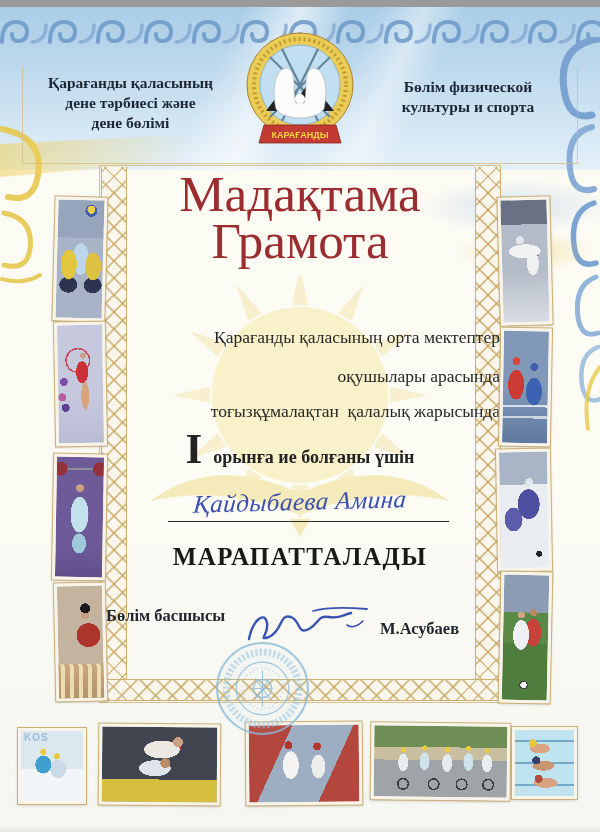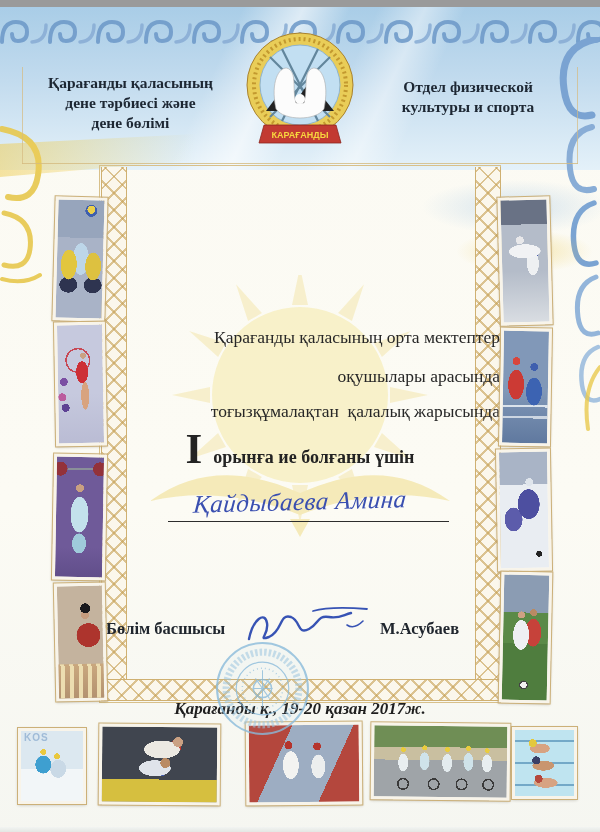--- a/index.html
+++ b/index.html
@@ -54,21 +54,21 @@
       justify-content:center;align-items:baseline;z-index:2;color:#232323;}
   .place .num{font-size:43px;font-weight:bold;line-height:1;}
   .place .phrase{font-size:18px;font-weight:bold;}
   .recipient{position:absolute;left:100px;top:481px;width:400px;text-align:center;z-index:2;
       font-style:italic;font-size:25px;letter-spacing:.5px;color:#3a4fb0;
       transform:rotate(-1.5deg) skewX(-6deg);}
   .name-line{position:absolute;left:168px;top:514px;width:281px;height:1px;
       background:#2d2d2d;z-index:2;}
   .award{position:absolute;left:100px;top:536px;width:400px;text-align:center;z-index:2;
       font-size:25px;font-weight:bold;letter-spacing:1.5px;color:#191919;}
-  .sig-pos{position:absolute;left:106px;top:612px;font-size:16.5px;font-weight:bold;color:#20262e;z-index:2;}
+  .sig-pos{position:absolute;left:106px;top:599px;font-size:16.5px;font-weight:bold;color:#20262e;z-index:2;}
   .sig-name{position:absolute;left:380px;top:612px;font-size:16.5px;font-weight:bold;color:#20262e;z-index:2;}
   .signature{position:absolute;left:243px;top:594px;width:132px;height:48px;z-index:7;}
   .stamp{position:absolute;left:214px;top:633px;width:97px;height:97px;z-index:6;opacity:.8;}
   .dateline{position:absolute;left:100px;top:692px;width:400px;text-align:center;z-index:5;
       font-size:17px;font-weight:bold;font-style:italic;color:#1e1e1e;}
   
   .ph{position:absolute;border:3px solid #f8f4ea;outline:1px solid #ccb078;
       box-shadow:0 1px 3px rgba(60,50,30,.3);z-index:3;}
   .ph-volley{left:54px;top:190px;width:46px;height:118px;transform:rotate(1.5deg);
     background:
@@ -249,21 +249,21 @@
   <div class="hline"></div>
   <div class="vline" style="left:22px"></div>
   <div class="vline" style="left:577px"></div>
 
   <div class="org left">
     <div>Қарағанды қаласының</div>
     <div>дене тәрбиесі және</div>
     <div>дене бөлімі</div>
   </div>
   <div class="org right">
-    <div>Отдел физической</div>
+    <div>Бөлім физической</div>
     <div>культуры и спорта</div>
   </div>
 
   <svg class="emblem" viewBox="0 0 112 122">
     <ellipse cx="56" cy="56" rx="53" ry="52" fill="#e9cd58" stroke="#a8812f" stroke-width="1"></ellipse>
     <circle cx="56" cy="56" r="46" fill="none" stroke="#c3992f" stroke-width="4" stroke-dasharray="2 3"></circle>
     <circle cx="56" cy="56" r="40" fill="#c2dff2" stroke="#8fb4cf" stroke-width="1"></circle>
     <g stroke="#62869c" stroke-width="2.2">
       <line x1="26" y1="28" x2="86" y2="88"></line>
         <line x1="86" y1="28" x2="26" y2="88"></line>
@@ -295,33 +295,38 @@
       <polygon points="162,30 178,30 170,-8" transform="rotate(240 170 120)"></polygon>
       <polygon points="162,30 178,30 170,-8" transform="rotate(270 170 120)"></polygon>
       <polygon points="162,30 178,30 170,-8" transform="rotate(300 170 120)"></polygon>
       <polygon points="162,30 178,30 170,-8" transform="rotate(330 170 120)"></polygon>
     </g>
     <circle cx="170" cy="120" r="88" fill="#f7eebc"></circle>
     <path d="M20 226 C70 190 120 196 170 218 C220 196 270 190 320 226 C268 214 216 222 170 240 C124 222 72 214 20 226 Z" fill="#f3e5a6"></path>
     <polygon points="160,244 180,244 170,262" fill="#f3e5a6"></polygon>
   </svg>
 
+  <div class="title">
+    <div>Мадақтама</div>
+    <div>Грамота</div>
+  </div>
 
   <div class="bline b1">Қарағанды қаласының орта мектептер</div>
   <div class="bline b3">тоғызқұмалақтан  қалалық жарысында</div>
   <div class="bline b2">оқушылары арасында</div>
 
   <div class="place">
     <span class="num">I</span>
     <span class="phrase">орынға ие болғаны үшін</span>
   </div>
 
   <div class="recipient">Қайдыбаева Амина</div>
   <div class="name-line"></div>
 
+  <div class="award">МАРАПАТТАЛАДЫ</div>
 
   <div class="sig-pos">Бөлім басшысы</div>
   <div class="sig-name">М.Асубаев</div>
 
   <svg class="signature" viewBox="0 0 132 48">
     <g fill="none" stroke="#3753b4" stroke-linecap="round">
       <path d="M6 38 C10 18 22 10 24 22 C26 34 14 40 26 36 C40 30 36 12 48 16 C58 20 54 34 66 28 C76 23 74 14 86 16 C96 18 100 14 108 12" stroke-width="2.4"></path>
       <path d="M70 10 C84 6 100 6 124 8" stroke-width="1.8"></path>
       <path d="M104 24 C110 28 116 24 120 20" stroke-width="1.6"></path>
     </g>
@@ -329,21 +334,20 @@
 
   <svg class="stamp" viewBox="0 0 96 96">
     <circle cx="48" cy="48" r="45" fill="rgba(160,200,228,.08)" stroke="#8abbdb" stroke-width="2"></circle>
     <circle cx="48" cy="48" r="36" fill="none" stroke="#9cc6e0" stroke-width="7" stroke-dasharray="2.5 2" opacity=".7"></circle>
     <circle cx="48" cy="48" r="26" fill="none" stroke="#8abbdb" stroke-width="1.2"></circle>
     <circle cx="48" cy="48" r="20" fill="none" stroke="#9cc6e0" stroke-width="1.5" stroke-dasharray="1 3"></circle>
     <circle cx="48" cy="48" r="9" fill="none" stroke="#8abbdb" stroke-width="1.5"></circle>
     <path d="M48 30 L48 66 M38 48 L58 48 M41 38 L55 58 M55 38 L41 58" stroke="#8abbdb" stroke-width="1"></path>
   </svg>
 
-  <div class="dateline">Қарағанды қ., 19-20 қазан 2017ж.</div>
 
   <div class="ph ph-volley" title="volleyball"></div>
   <div class="ph ph-gym" title="rhythmic-gymnastics"></div>
   <div class="ph ph-weight" title="weightlifting"></div>
   <div class="ph ph-chess" title="chess"></div>
 
   <div class="ph ph-tkd" title="taekwondo"></div>
   <div class="ph ph-box" title="boxing"></div>
   <div class="ph ph-hockey" title="ice-hockey"></div>
   <div class="ph ph-foot" title="football"></div>

